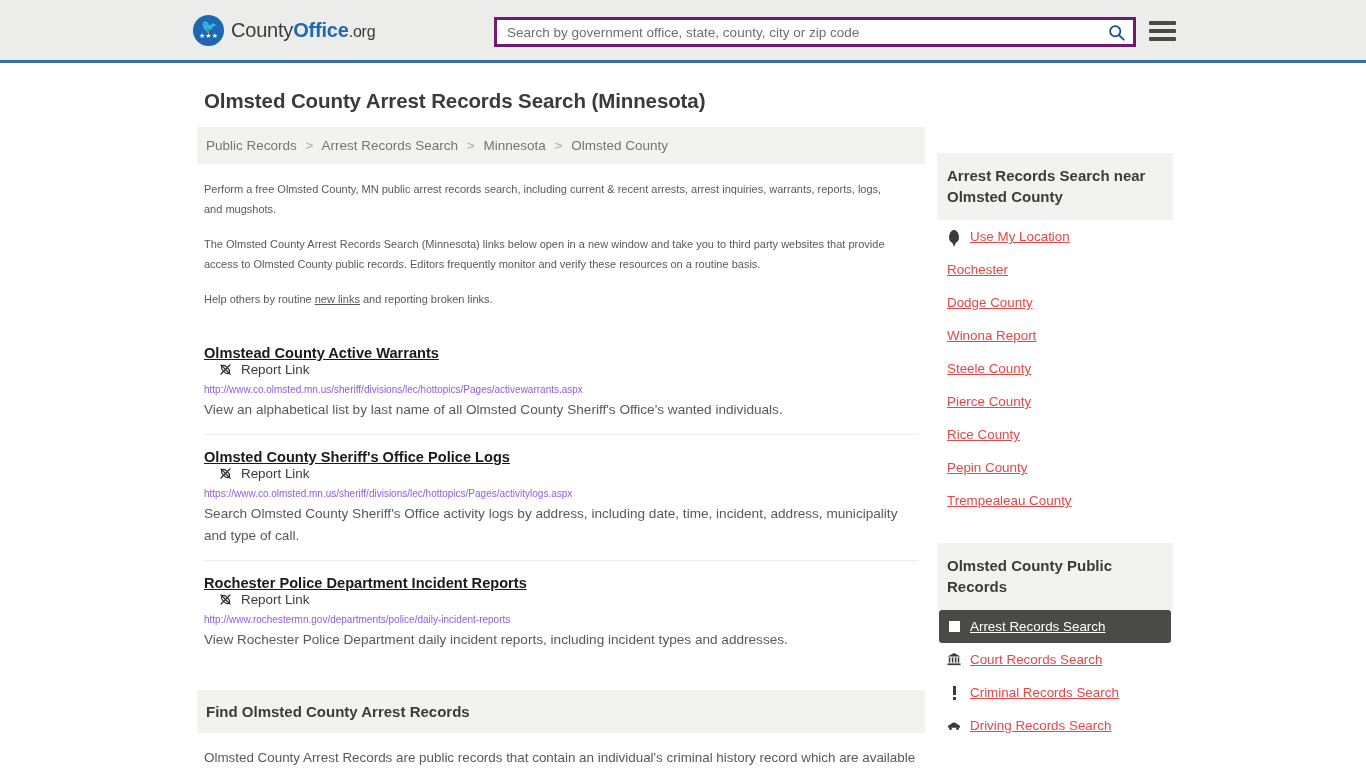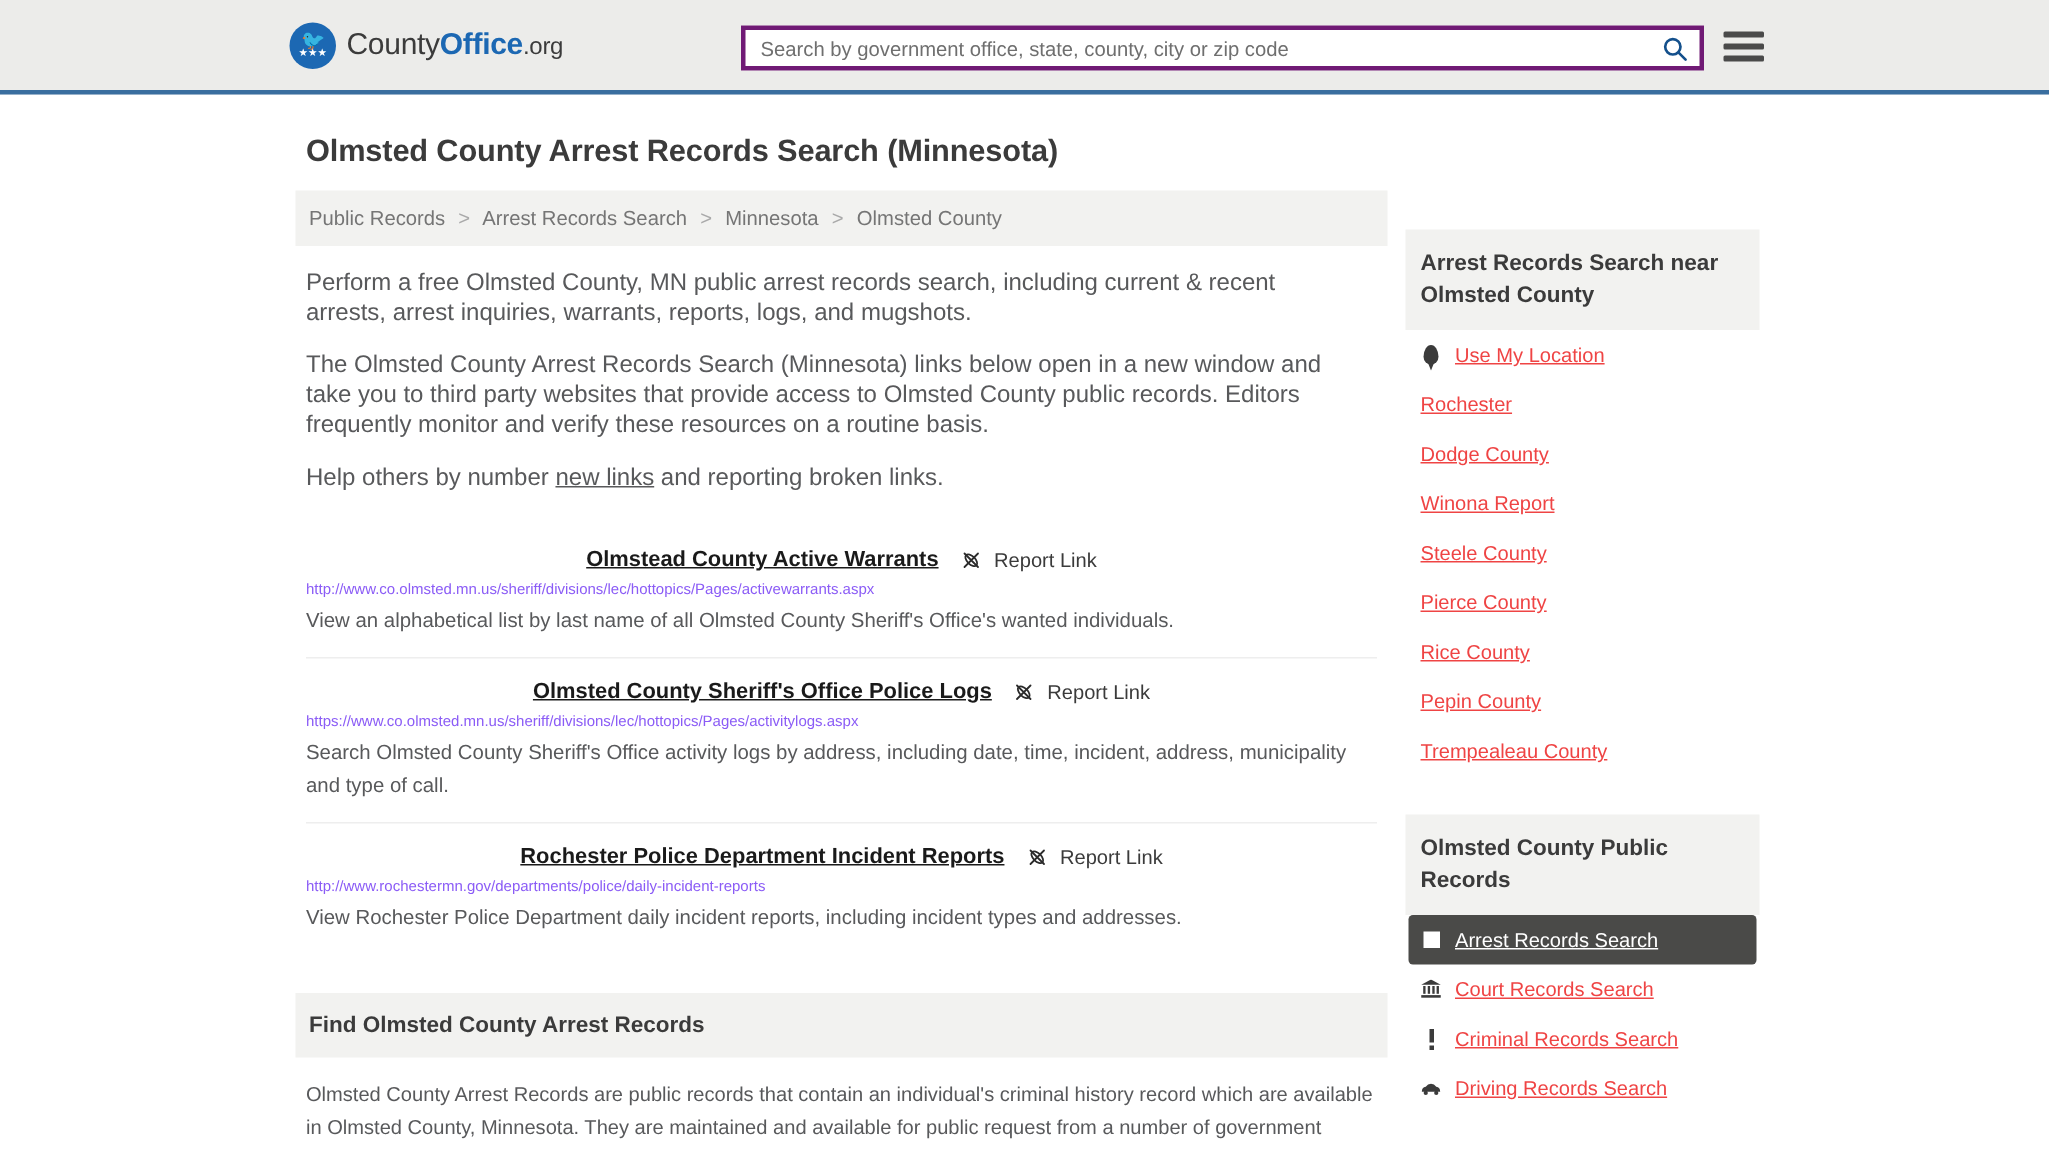--- a/index.html
+++ b/index.html
@@ -111,37 +111,38 @@
     background: #f2f2f0;
     padding: 11px 9px;
     font-size: 13.5px;
     color: #757575;
   }
   .breadcrumb a { color: #757575; text-decoration: none; }
   .breadcrumb .sep { color: #a9a9a9; margin: 0 5px; }
 
   .intro { padding: 0 7px; }
   .intro p {
-    font-size: 16px;
+    font-size: 11px;
     line-height: 20px;
     color: #58595b;
     margin: 15px 16px 0 0;
   }
   .intro p a { color: #58595b; }
 
   
   .results { margin-top: 22px; padding: 0 7px; }
   .result {
     border-top: 1px solid #eeeeee;
     padding: 14px 0 13px 0;
   }
   .result:first-child { border-top: none; }
   .result-head {
     display: flex; align-items: flex-start;
-    justify-content: center;
+    justify-content: flex-start;
+    flex-direction: column;
   }
   .result-title {
     font-size: 14.6px;
     font-weight: bold;
     color: #1a1a1a;
     text-decoration: underline;
   }
   .report-link {
     display: flex; align-items: center; gap: 8px;
     font-size: 13.4px; color: #3b3b3b;
@@ -272,21 +273,21 @@
         <a href="#">Arrest Records Search</a>
         <span class="sep">&gt;</span>
         <a href="#">Minnesota</a>
         <span class="sep">&gt;</span>
         <a href="#">Olmsted County</a>
       </div>
 
       <div class="intro">
         <p>Perform a free Olmsted County, MN public arrest records search, including current &amp; recent arrests, arrest inquiries, warrants, reports, logs, and mugshots.</p>
         <p>The Olmsted County Arrest Records Search (Minnesota) links below open in a new window and take you to third party websites that provide access to Olmsted County public records. Editors frequently monitor and verify these resources on a routine basis.</p>
-        <p><span>Help others by number </span><a href="#">new links</a><span> and reporting broken links.</span></p>
+        <p><span>Help others by routine </span><a href="#">new links</a><span> and reporting broken links.</span></p>
       </div>
 
       <div class="results">
 
         <div class="result">
           <div class="result-head">
             <a class="result-title" href="#">Olmstead County Active Warrants</a>
             <div class="report-link">
               <svg width="15" height="15" viewBox="0 0 20 20" fill="none" stroke="#2b2b2b" stroke-width="1.6">
                 <path d="M4 4 L16 16 M16 4 L4 16" stroke-linecap="round"></path>

